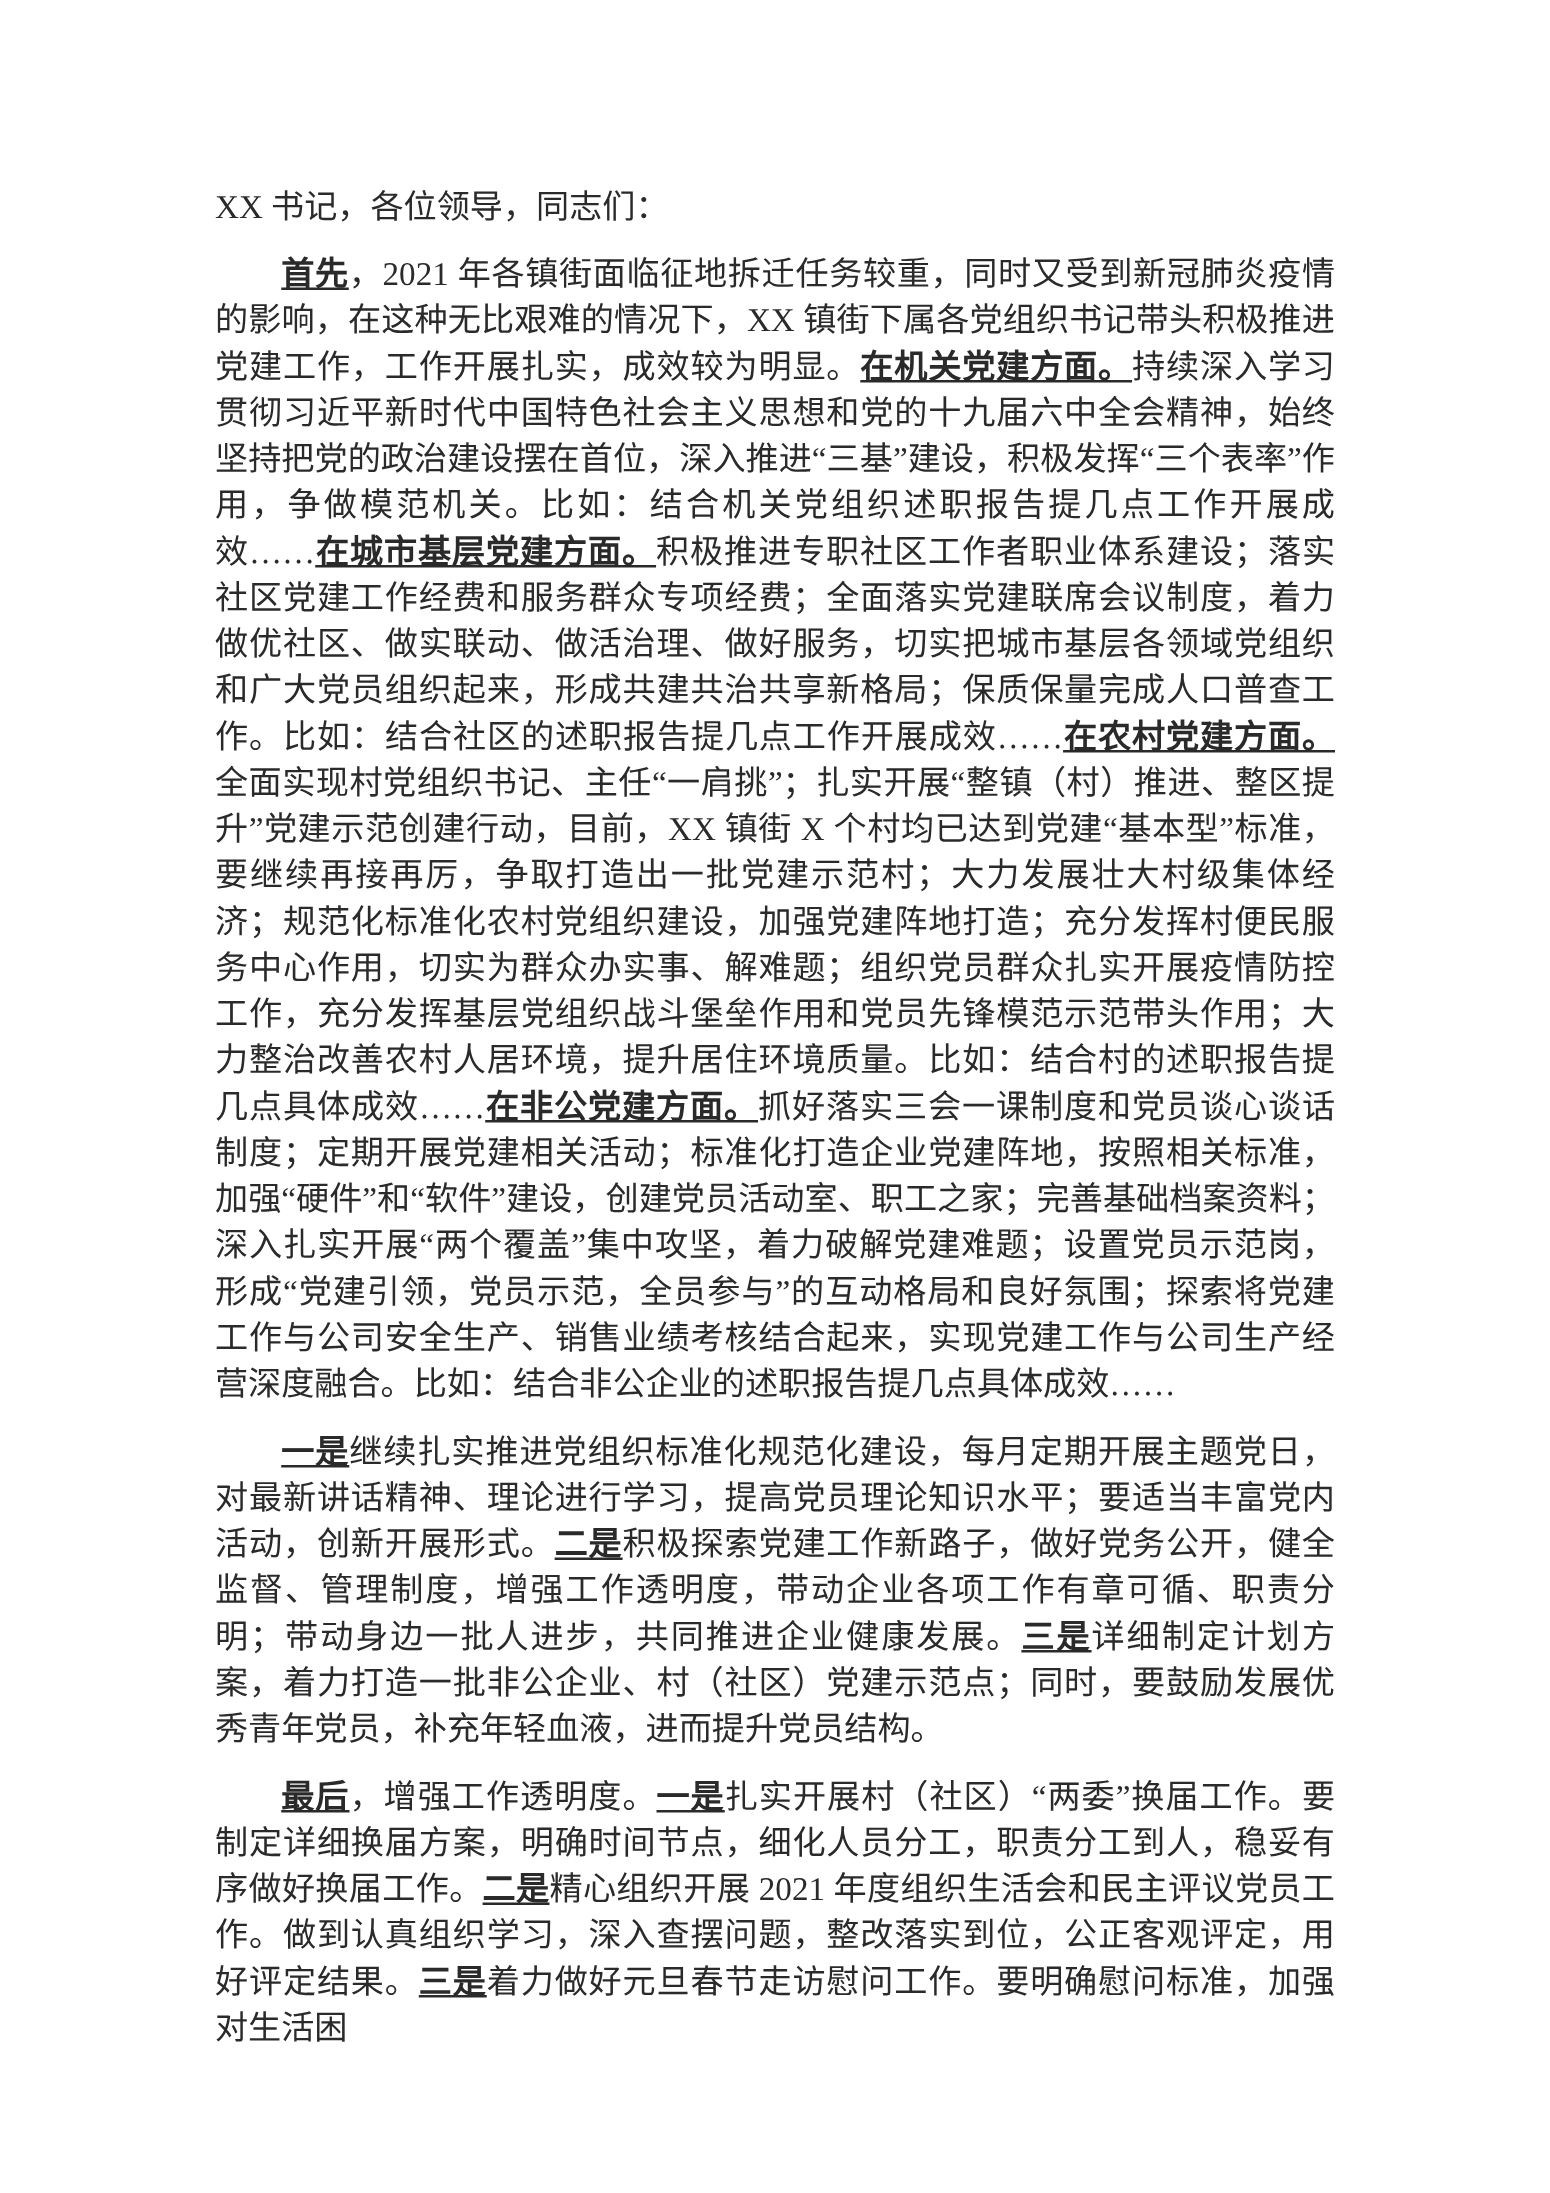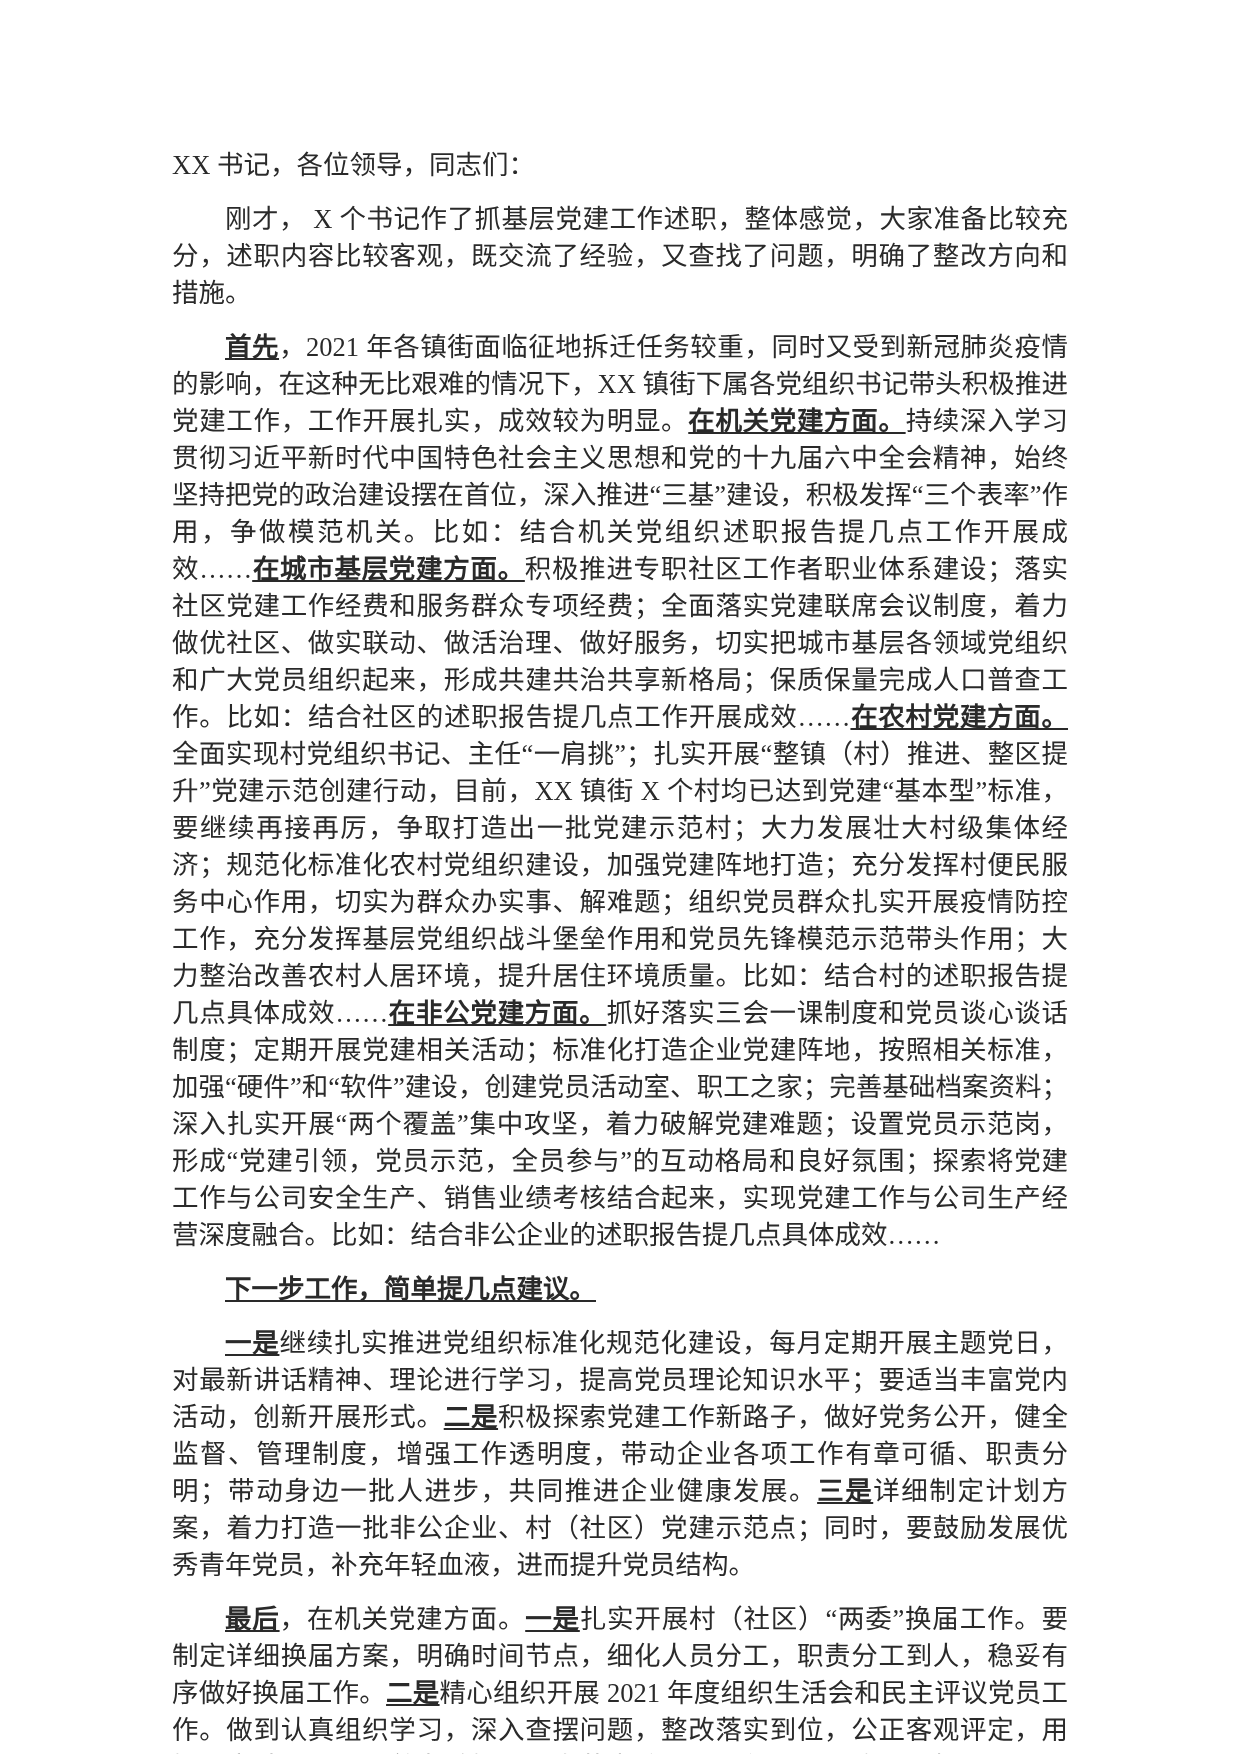--- a/index.html
+++ b/index.html
@@ -39,24 +39,22 @@
   }
 </style>
 </head>
 <body>
 
 <div class="page">
   <div class="doc">
 
     <p class="salutation"><span>XX 书记，各位领导，同志们：</span></p>
 
-    <p><span>刚才， X 个书记作了抓基层党建工作述职，整体感觉，大家准备比较充分，述职内容比较客观，既交流了经验，又查找了问题，明确了整改方向和措施。</span></p>
 
     <p><span class="b">首先</span><span>，2021 年各镇街面临征地拆迁任务较重，同时又受到新冠肺炎疫情的影响，在这种无比艰难的情况下，XX 镇街下属各党组织书记带头积极推进党建工作，工作开展扎实，成效较为明显。</span><span class="b">在机关党建方面。</span><span>持续深入学习贯彻习近平新时代中国特色社会主义思想和党的十九届六中全会精神，始终坚持把党的政治建设摆在首位，深入推进“三基”建设，积极发挥“三个表率”作用，争做模范机关。比如：结合机关党组织述职报告提几点工作开展成效……</span><span class="b">在城市基层党建方面。</span><span>积极推进专职社区工作者职业体系建设；落实社区党建工作经费和服务群众专项经费；全面落实党建联席会议制度，着力做优社区、做实联动、做活治理、做好服务，切实把城市基层各领域党组织和广大党员组织起来，形成共建共治共享新格局；保质保量完成人口普查工作。比如：结合社区的述职报告提几点工作开展成效……</span><span class="b">在农村党建方面。</span><span>全面实现村党组织书记、主任“一肩挑”；扎实开展“整镇（村）推进、整区提升”党建示范创建行动，目前，XX 镇街 X 个村均已达到党建“基本型”标准，要继续再接再厉，争取打造出一批党建示范村；大力发展壮大村级集体经济；规范化标准化农村党组织建设，加强党建阵地打造；充分发挥村便民服务中心作用，切实为群众办实事、解难题；组织党员群众扎实开展疫情防控工作，充分发挥基层党组织战斗堡垒作用和党员先锋模范示范带头作用；大力整治改善农村人居环境，提升居住环境质量。比如：结合村的述职报告提几点具体成效……</span><span class="b">在非公党建方面。</span><span>抓好落实三会一课制度和党员谈心谈话制度；定期开展党建相关活动；标准化打造企业党建阵地，按照相关标准，加强“硬件”和“软件”建设，创建党员活动室、职工之家；完善基础档案资料；深入扎实开展“两个覆盖”集中攻坚，着力破解党建难题；设置党员示范岗，形成“党建引领，党员示范，全员参与”的互动格局和良好氛围；探索将党建工作与公司安全生产、销售业绩考核结合起来，实现党建工作与公司生产经营深度融合。比如：结合非公企业的述职报告提几点具体成效……</span></p>
 
-    <p><span class="b">下一步工作，简单提几点建议。</span></p>
 
     <p><span class="b">一是</span><span>继续扎实推进党组织标准化规范化建设，每月定期开展主题党日，对最新讲话精神、理论进行学习，提高党员理论知识水平；要适当丰富党内活动，创新开展形式。</span><span class="b">二是</span><span>积极探索党建工作新路子，做好党务公开，健全监督、管理制度，增强工作透明度，带动企业各项工作有章可循、职责分明；带动身边一批人进步，共同推进企业健康发展。</span><span class="b">三是</span><span>详细制定计划方案，着力打造一批非公企业、村（社区）党建示范点；同时，要鼓励发展优秀青年党员，补充年轻血液，进而提升党员结构。</span></p>
 
-    <p><span class="b">最后</span><span>，在机关党建方面。</span><span class="b">一是</span><span>扎实开展村（社区）“两委”换届工作。要制定详细换届方案，明确时间节点，细化人员分工，职责分工到人，稳妥有序做好换届工作。</span><span class="b">二是</span><span>精心组织开展 2021 年度组织生活会和民主评议党员工作。做到认真组织学习，深入查摆问题，整改落实到位，公正客观评定，用好评定结果。</span><span class="b">三是</span><span>着力做好元旦春节走访慰问工作。要明确慰问标准，加强对生活困</span></p>
+    <p><span class="b">最后</span><span>，增强工作透明度。</span><span class="b">一是</span><span>扎实开展村（社区）“两委”换届工作。要制定详细换届方案，明确时间节点，细化人员分工，职责分工到人，稳妥有序做好换届工作。</span><span class="b">二是</span><span>精心组织开展 2021 年度组织生活会和民主评议党员工作。做到认真组织学习，深入查摆问题，整改落实到位，公正客观评定，用好评定结果。</span><span class="b">三是</span><span>着力做好元旦春节走访慰问工作。要明确慰问标准，加强对生活困</span></p>
 
   </div>
 </div>
 
 </body></html>

